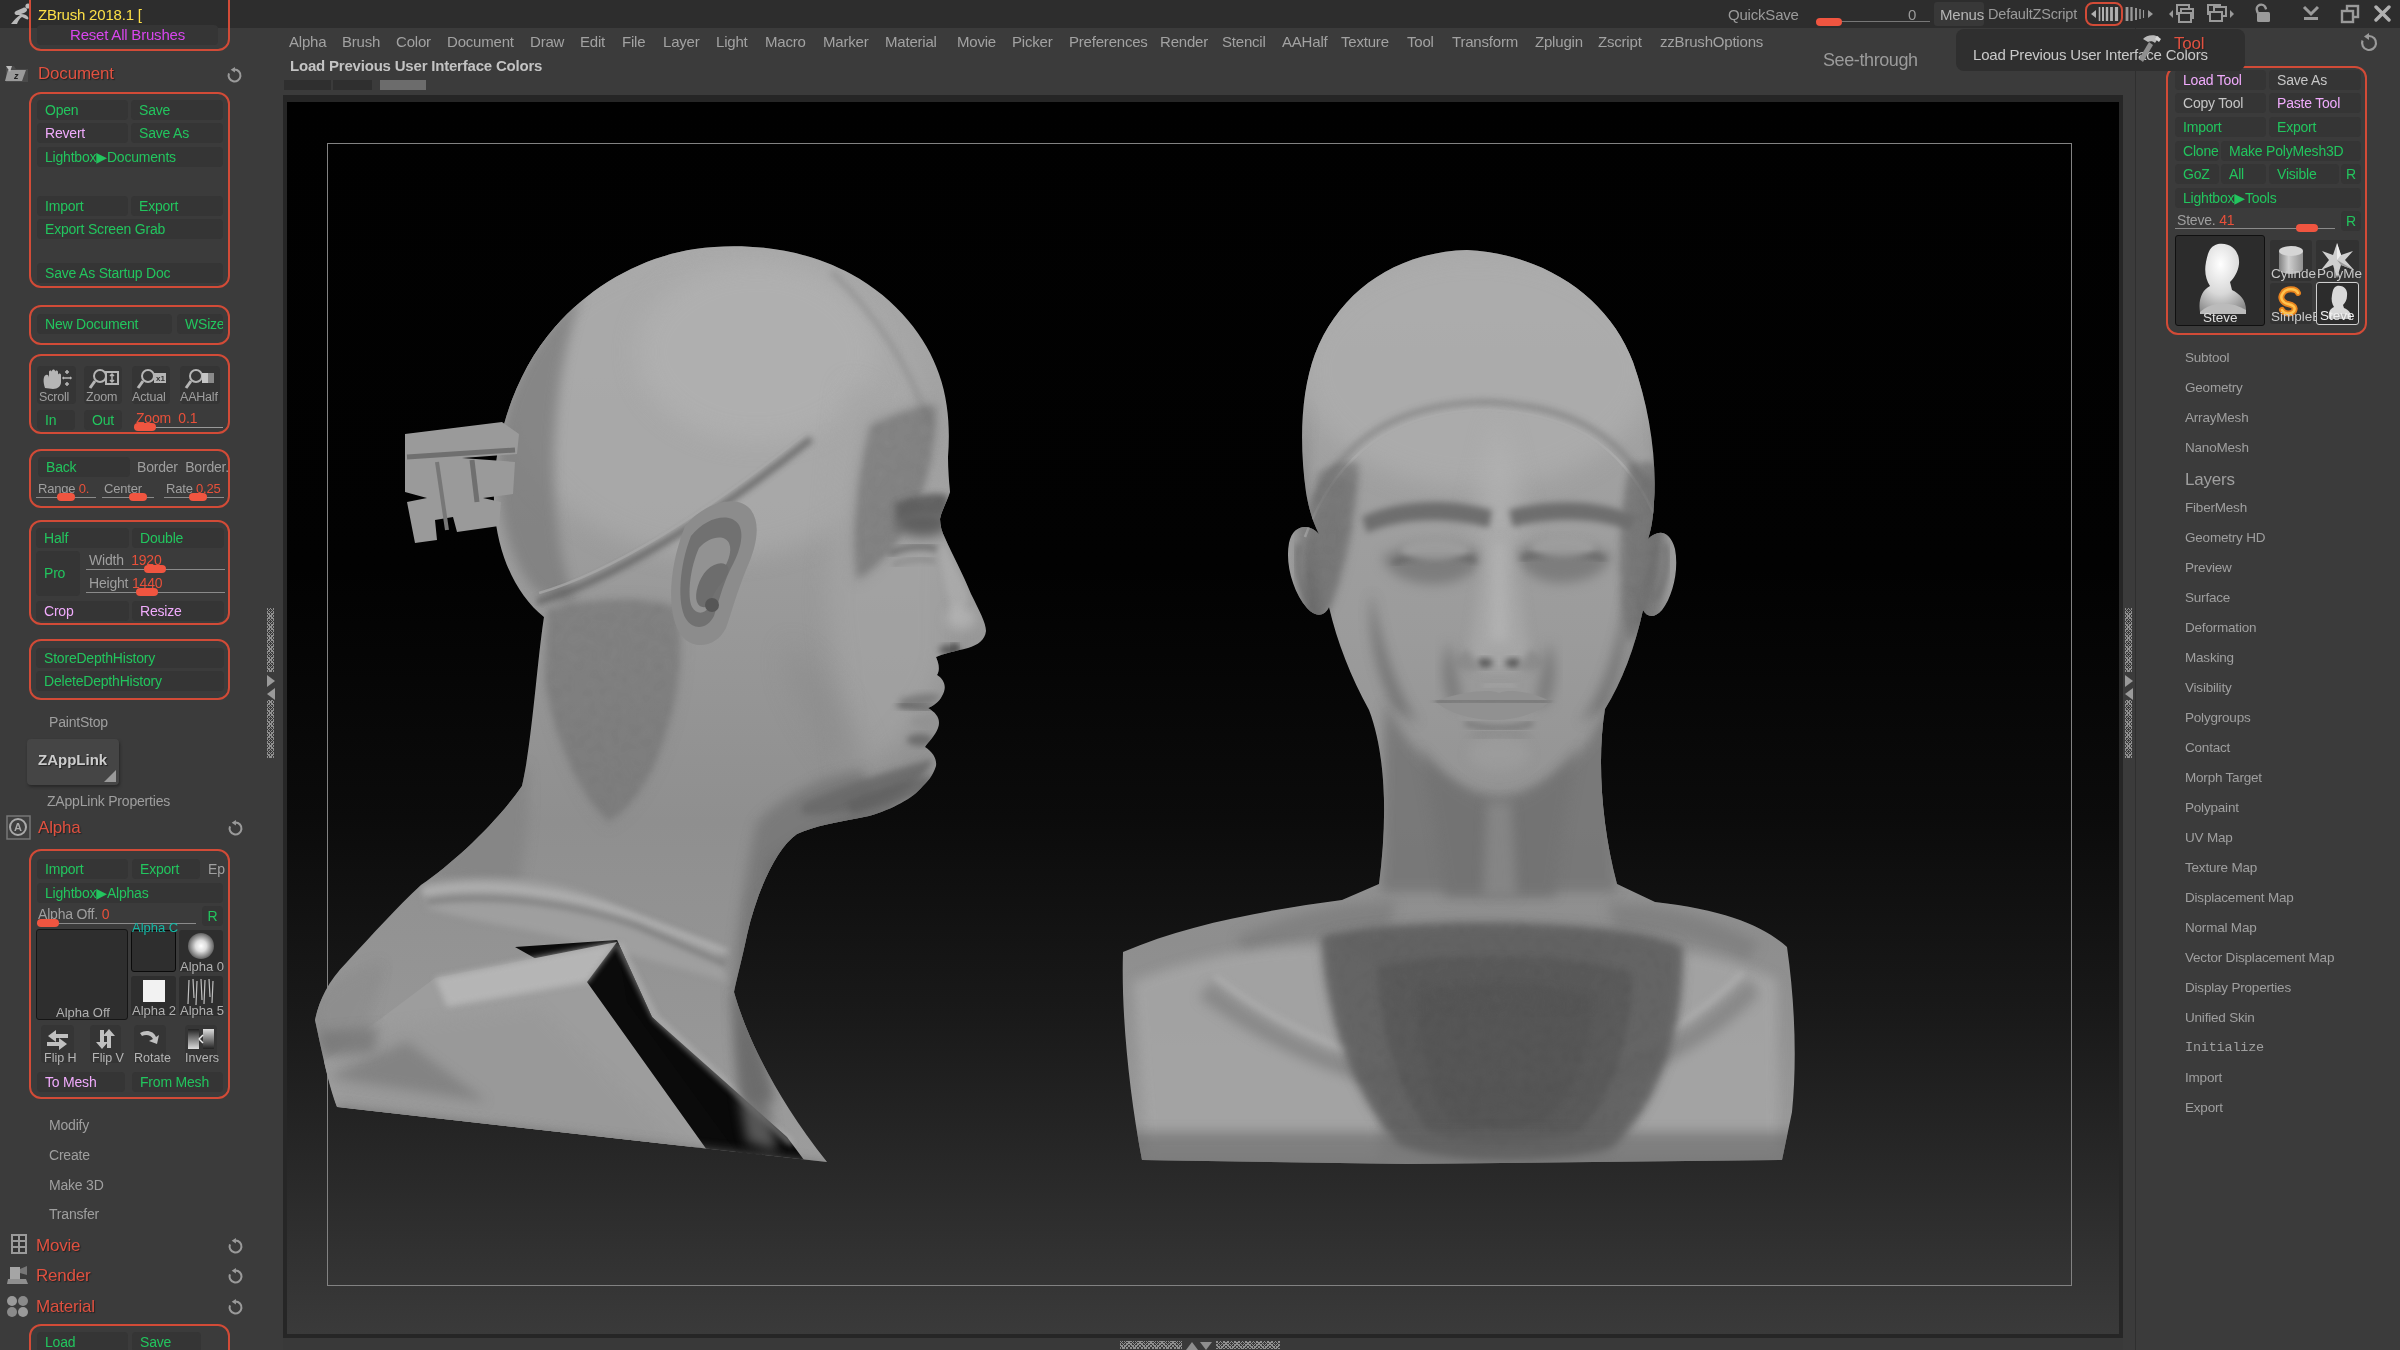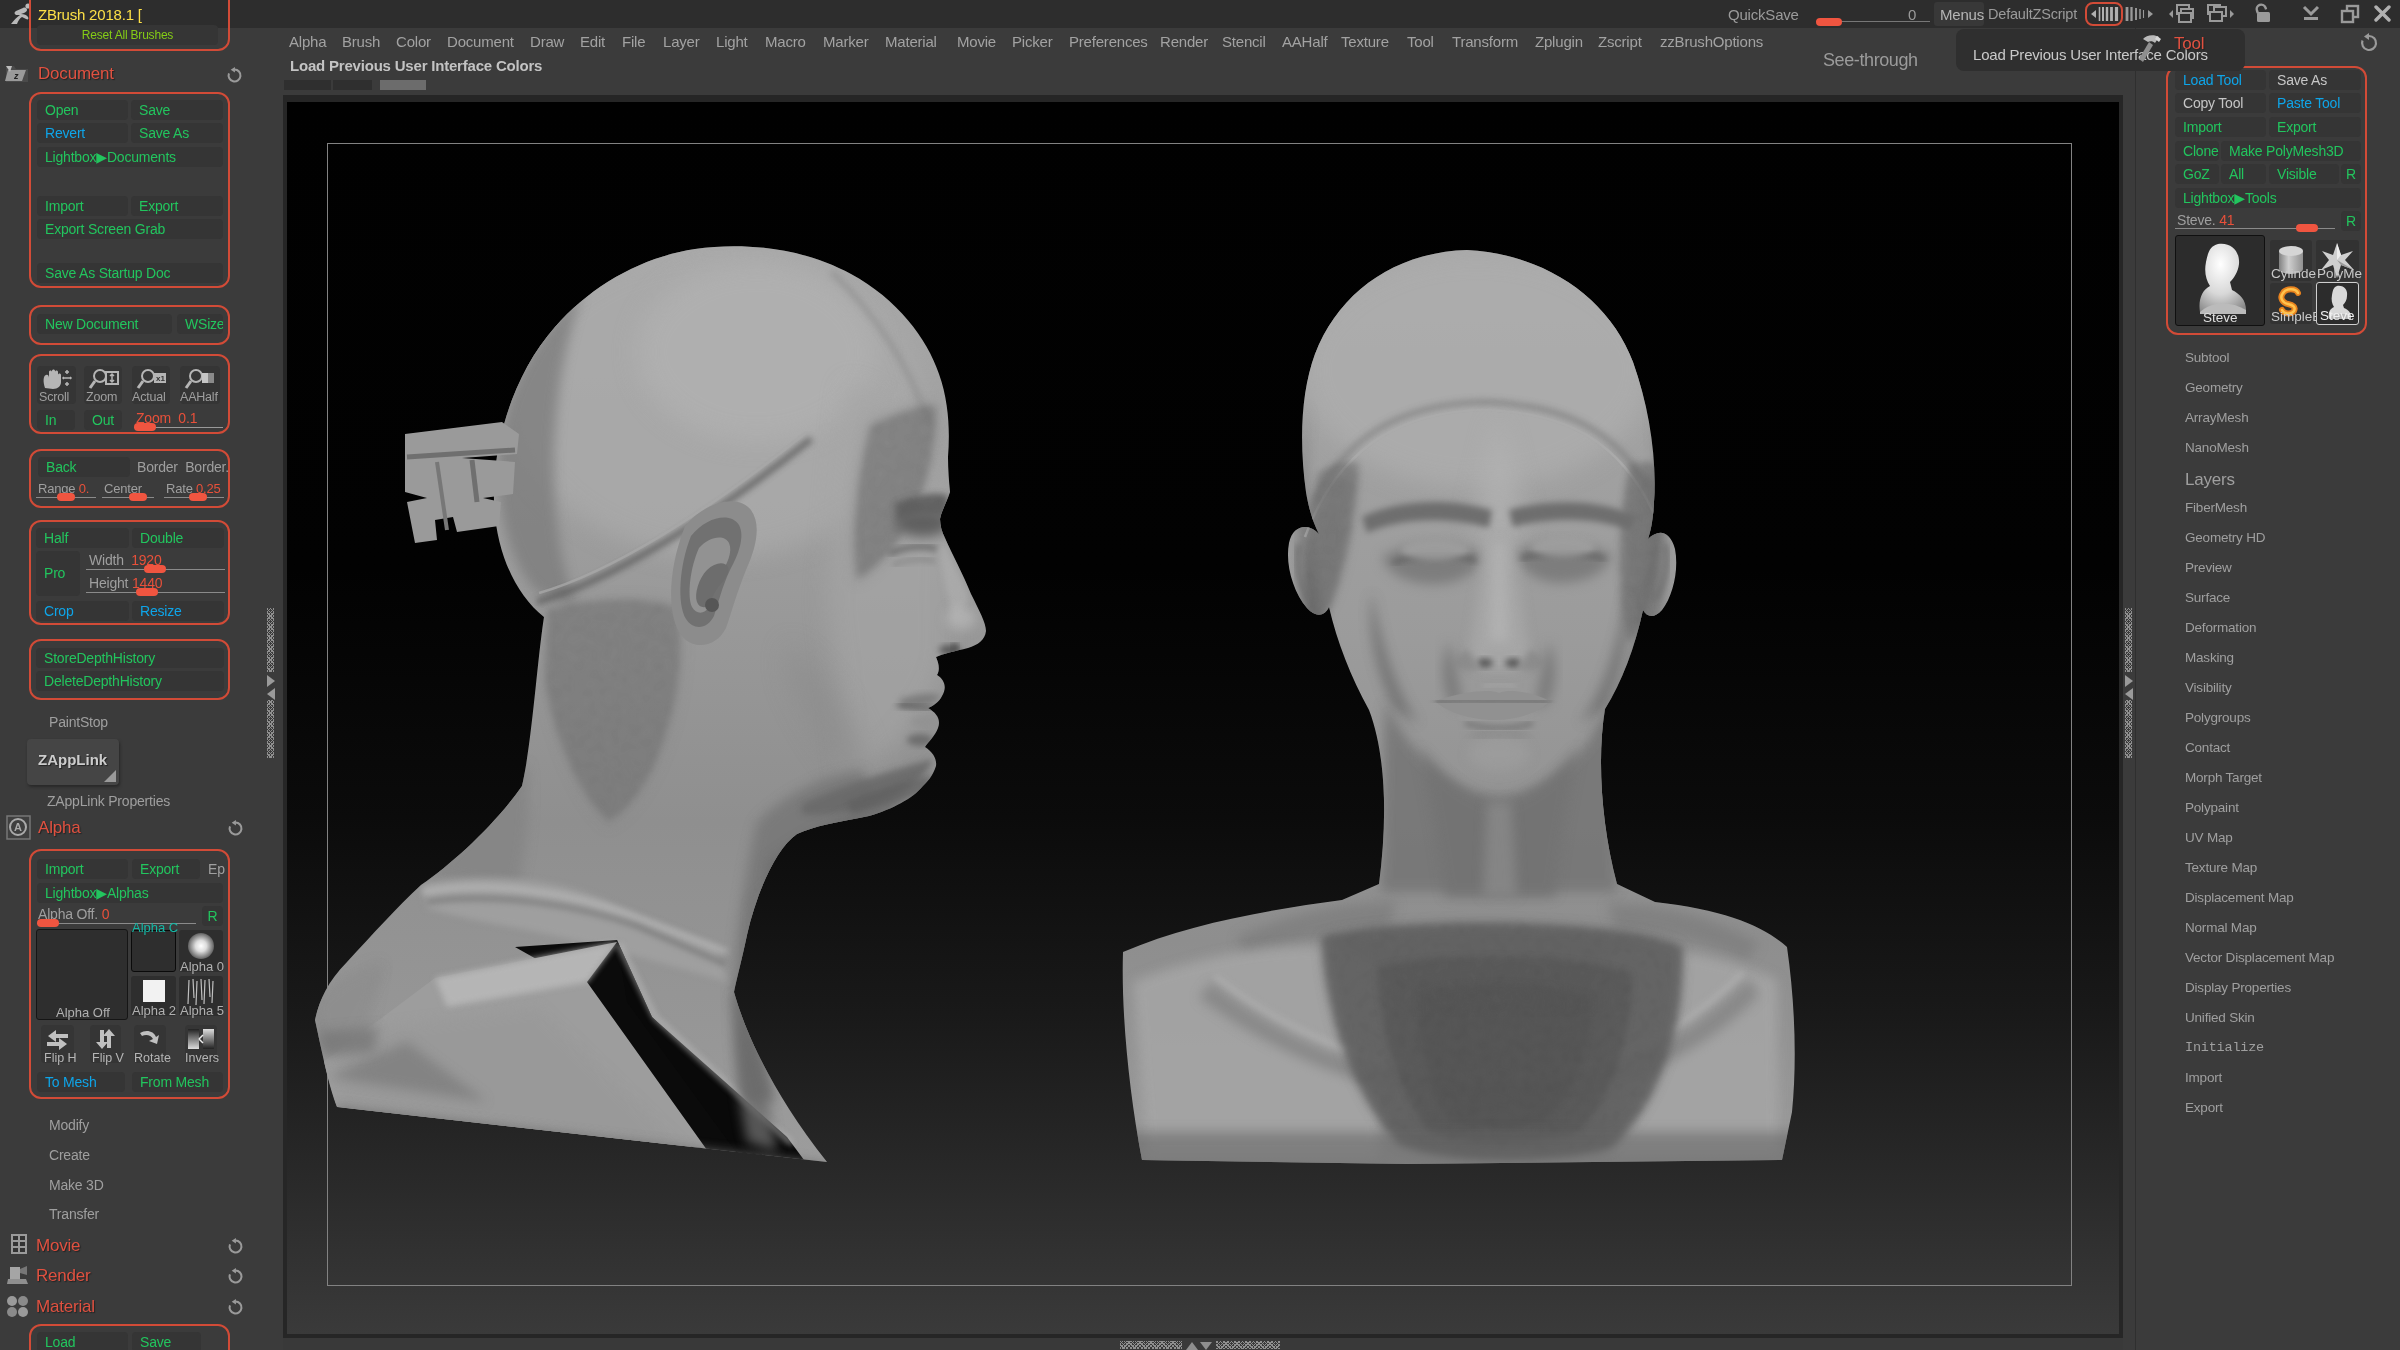--- a/index.html
+++ b/index.html
@@ -9,21 +9,21 @@
   .abs{position:absolute;}
   
   #titlebar{position:absolute;left:0;top:0;width:2400px;height:28px;background:#2d2d2d;}
   #titlebar .t{position:absolute;top:6px;font-size:15px;color:#9b9b9b;letter-spacing:-0.2px;}
   
   .menu{position:absolute;top:33px;font-size:15px;color:#a2a2a2;letter-spacing:-0.2px;}
   
   .btn{position:absolute;background:#353535;border-radius:4px;font-size:14px;letter-spacing:-0.2px;
        color:#22c55e;line-height:20px;height:20px;padding-left:8px;overflow:hidden;white-space:nowrap;}
   .btn.c{text-align:center;padding-left:0;}
-  .btn.dim{color:#0ea5e9;}
+  .btn.dim{color:#f0abfc;}
   .btn.lit{color:#c6c6c6;}
   .rbox{position:absolute;border:2px solid #d24b37;border-radius:12px;}
   .hdr{position:absolute;font-size:17px;color:#e05140;letter-spacing:-0.2px;text-shadow:1px 1px 1px #222;}
   .stext{position:absolute;font-size:14px;color:#9f9f9f;letter-spacing:-0.2px;}
   .red{color:#e8503a;}
   .sliderline{position:absolute;height:1px;background:#8a8a8a;}
   .pill{position:absolute;width:22px;height:8px;border-radius:4px;background:#f05540;}
   .hatch{position:absolute;background:
      repeating-linear-gradient(45deg,#8f8f8f 0 1px,rgba(0,0,0,0) 1px 2.6px),
      repeating-linear-gradient(-45deg,#8f8f8f 0 1px,rgba(0,0,0,0) 1px 2.6px);}
@@ -345,21 +345,21 @@
   <span class="menu" style="left:1535px;">Zplugin</span>
   <span class="menu" style="left:1598px;">Zscript</span>
   <span class="menu" style="left:1660px;">zzBrushOptions</span>
 
   <span class="abs" style="left:290px;top:57px;font-size:15px;font-weight:bold;color:#c3c3c3;letter-spacing:-0.2px;">Load Previous User Interface Colors</span>
   <div class="abs" style="left:284px;top:80px;width:47px;height:10px;background:#2f2f2f;"></div>
   <div class="abs" style="left:333px;top:80px;width:39px;height:10px;background:#2f2f2f;"></div>
   <div class="abs" style="left:380px;top:80px;width:46px;height:10px;background:#6c6c6c;"></div>
 
   <div class="rbox" style="left:29px;top:-14px;width:201px;height:65px;"></div>
-  <div class="btn c" style="left:37px;top:25px;width:181px;font-size:12px;color:#84cc16;">Reset All Brushes</div>
+  <div class="btn c" style="left:37px;top:25px;width:181px;font-size:15px;color:#d946ef;">Reset All Brushes</div>
 
   <svg class="abs" style="left:4px;top:60px;" width="26" height="26" viewBox="0 0 26 26">
     <path d="M2 6 L10 6 L12 9 L24 9 L24 22 L2 22 Z" fill="#4a4a4a"></path>
     <path d="M4 10 L22 10 L18 21 L1 21 Z" fill="#9a9a9a"></path>
     <path d="M2 6 L8 6 L6 12 Z" fill="#bdbdbd"></path>
     <text x="10" y="19" font-size="9" fill="#222" font-weight="bold" font-style="italic">z</text>
   </svg>
   <span class="hdr" style="left:38px;top:64px;">Document</span>
   <svg class="abs" style="left:226px;top:67px;" width="17" height="17" viewBox="0 0 20 20">
       <path d="M10 3 A 7 7 0 1 1 3.5 7.5" fill="none" stroke="#9a9a9a" stroke-width="2.4"></path>

